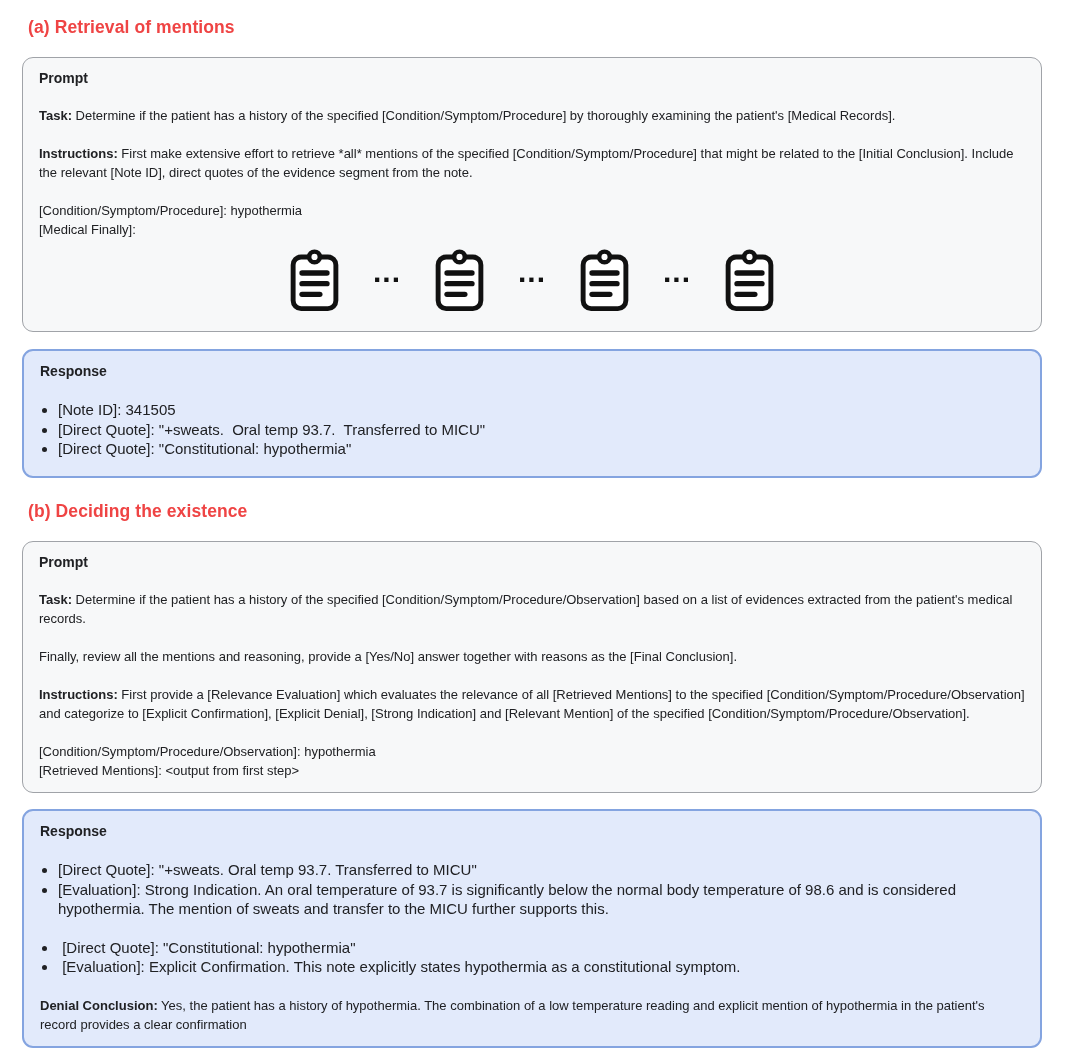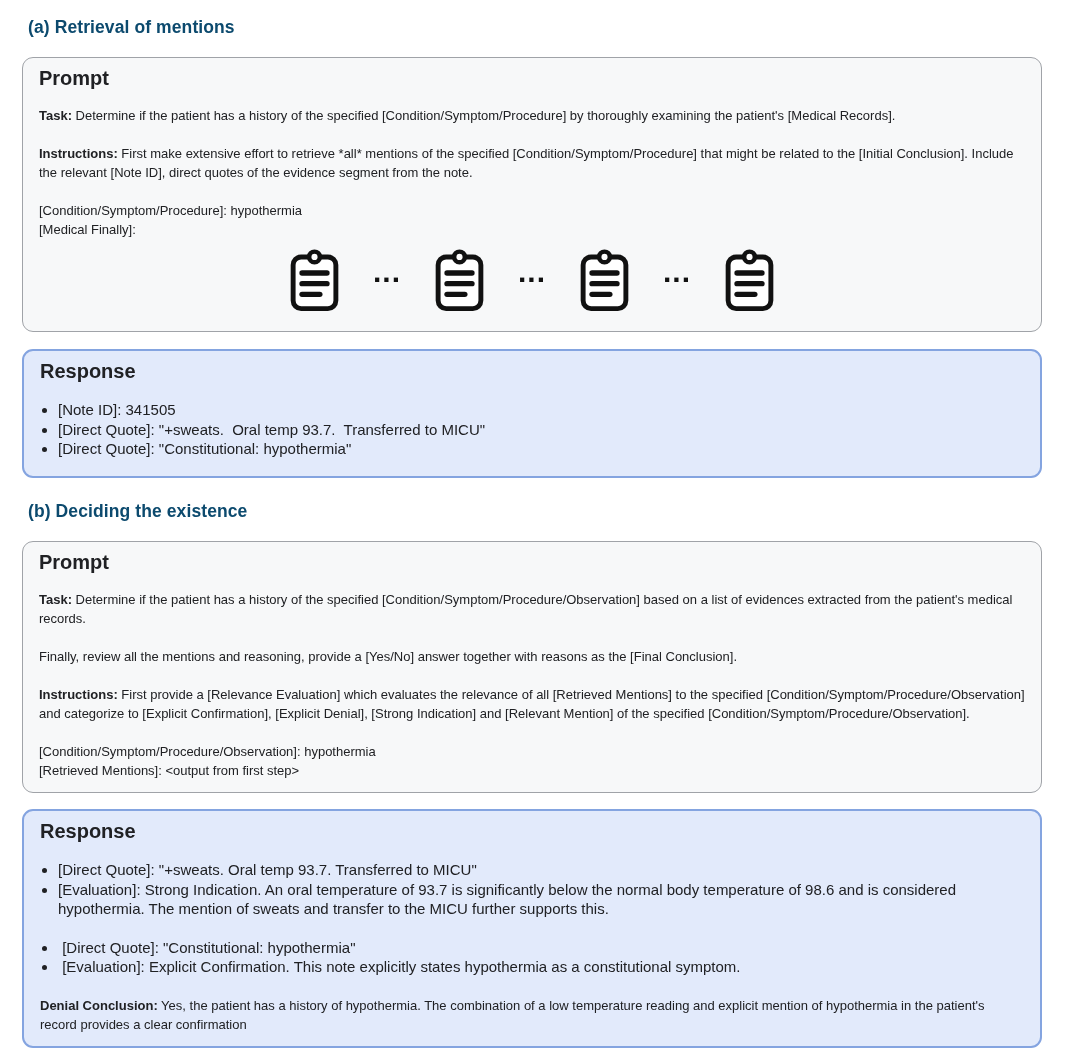--- a/index.html
+++ b/index.html
@@ -13,39 +13,39 @@
   * { box-sizing: border-box; }
   html, body { margin: 0; padding: 0; background: #ffffff; }
   body {
     width: 1080px; height: 1049px;
     font-family: "Liberation Sans", "DejaVu Sans", sans-serif;
     color: var(--text);
   }
   .figure { padding: 16px 0 0 22px; }
   h2.sec-heading {
     font-size: 17.5px; font-weight: 700; letter-spacing: .1px;
-    margin: 0 0 19px 6px; line-height: 22px; color: #0c4a6e;
+    margin: 0 0 19px 6px; line-height: 22px; color: #ef4444;
   }
   h2.sec-b { margin-top: 22px; }
   .box {
     width: 1020px;
     border-radius: 11px;
     padding: 12px 16px 12px 16px;
     margin: 0;
   }
   .box.prompt {
     background: var(--prompt_bg);
     border: 1.6px solid var(--prompt_border);
   }
   .box.response {
     background: var(--response_bg);
     border: 2px solid var(--response_border);
   }
   .box-title {
-    font-size: 20px; font-weight: 700; line-height: 17px;
+    font-size: 14px; font-weight: 700; line-height: 17px;
     margin: 0 0 19px 0;
   }
   .box.response .box-title { margin-bottom: 20px; }
   .box p {
     font-size: 13px; line-height: 19px; margin: 0 0 19px 0;
     white-space: pre-wrap;
   }
   .box p.tight { margin: 0; }
   .box b { font-weight: 700; }
   .mb-a-prompt { min-height: 275px; margin-bottom: 17px; }

